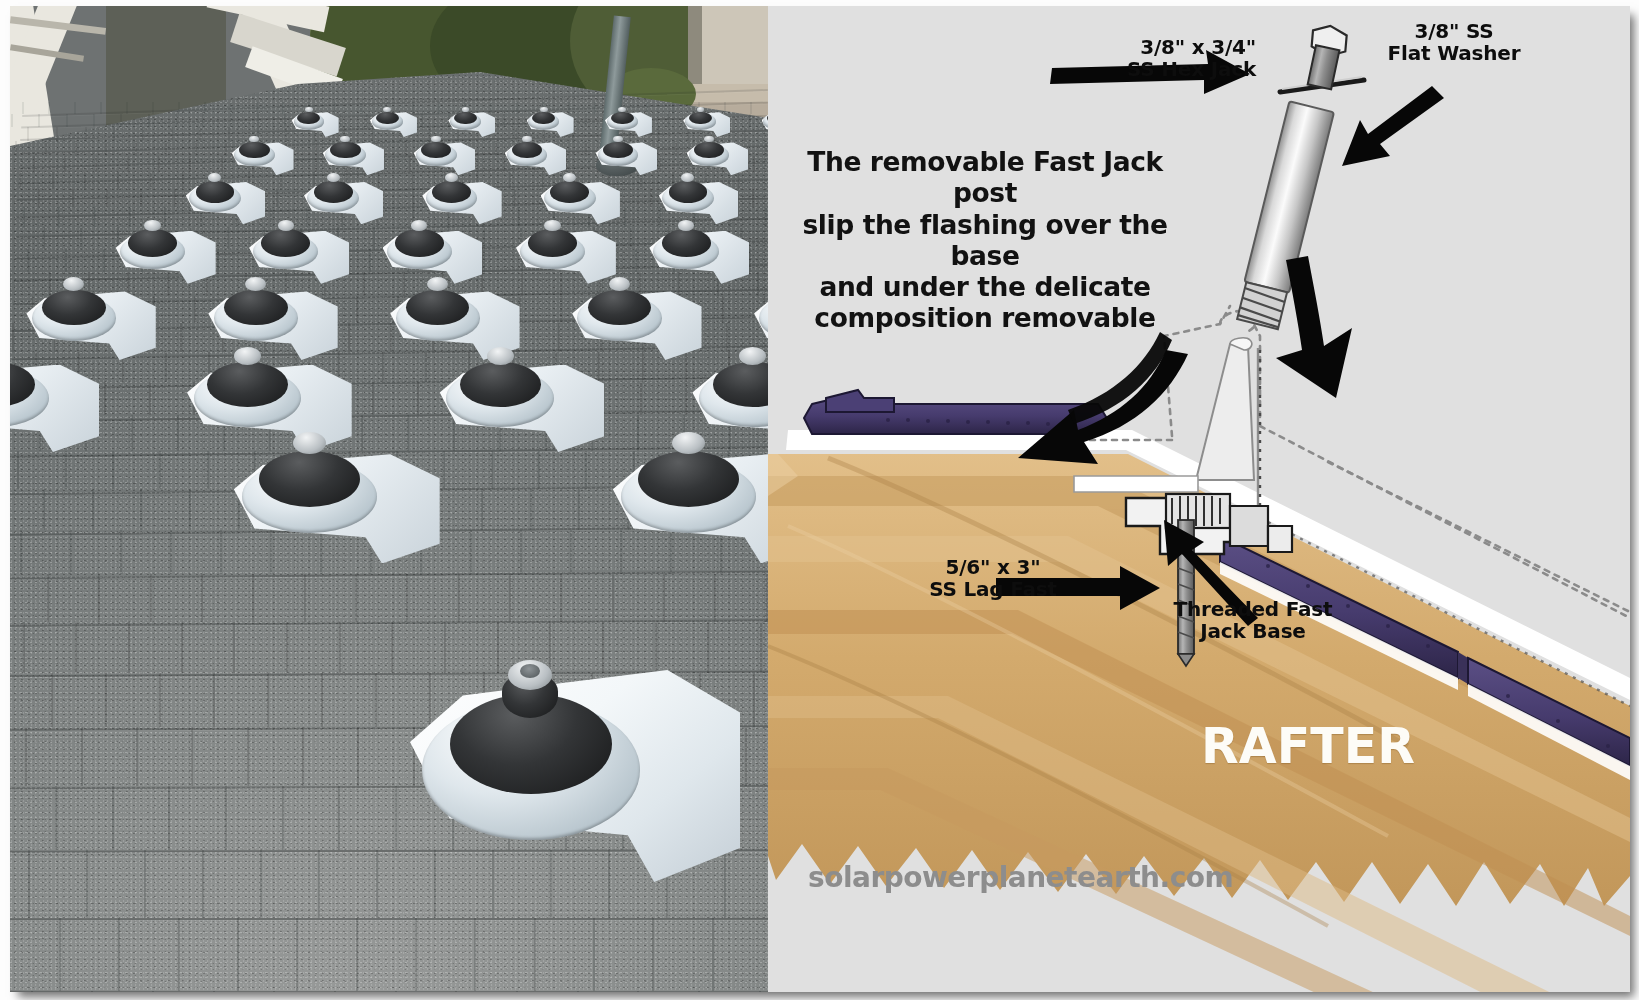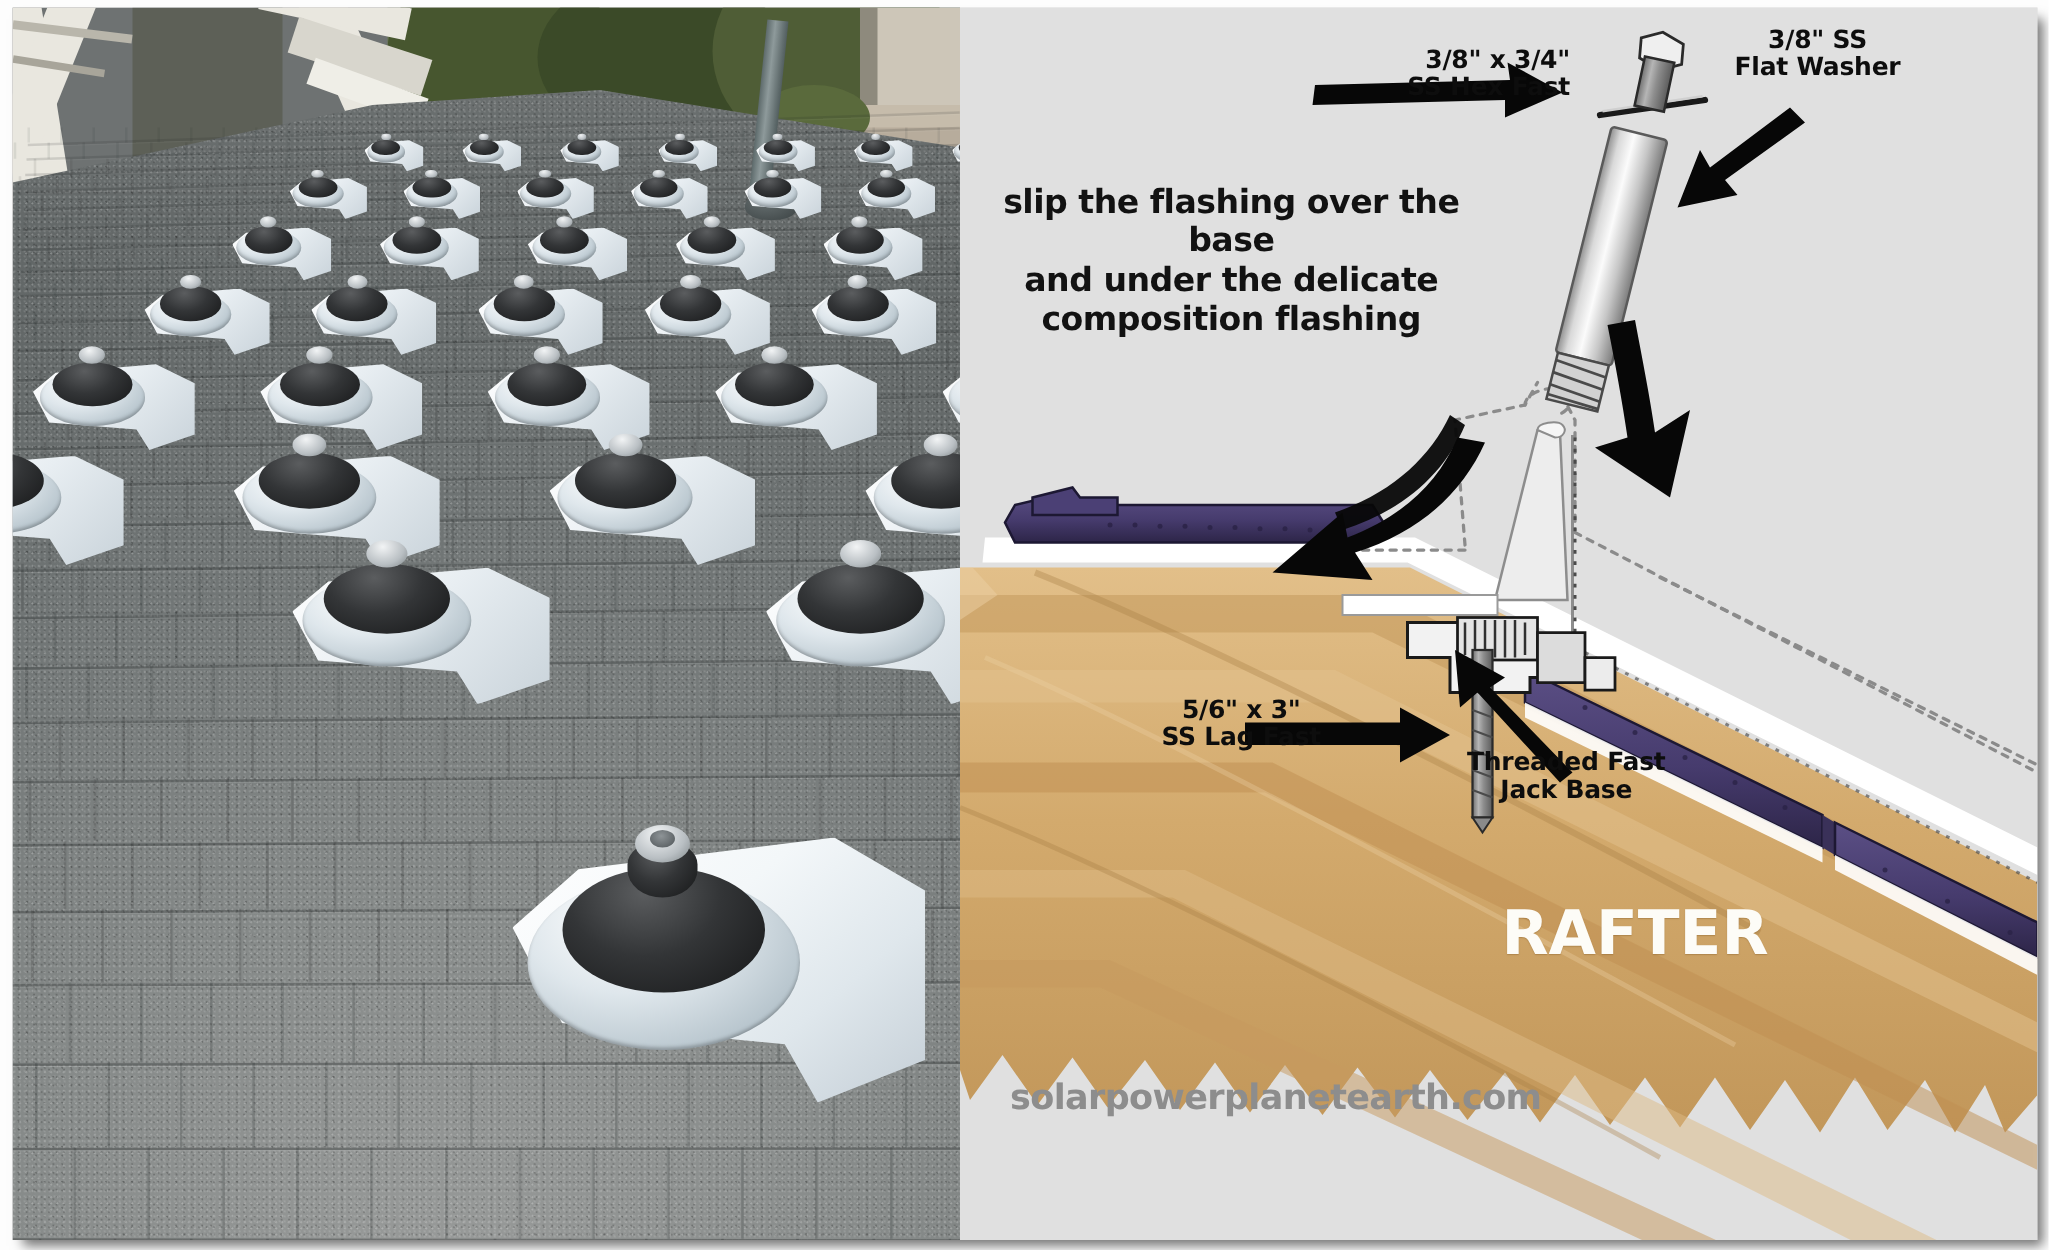--- a/index.html
+++ b/index.html
@@ -1090,28 +1090,29 @@
         <g fill="#070707">
           <path d="M480,620 L414,548 L400,560 L396,514 L436,536 L424,544 L490,612 Z"></path>
         </g>
 
         <g fill="#070707">
           <path d="M228,572 L352,572 L352,560 L392,582 L352,604 L352,590 L228,590 Z"></path>
         </g>
       </svg>
 
       <div id="headline">
+        <div>The removable Fast Jack post</div>
         <div>slip the flashing over the base</div>
         <div>and under the delicate</div>
-        <div>composition flashing</div>
+        <div>composition removable</div>
       </div>
 
       <div class="callout" id="lbl-hexbolt">
         <div>3/8" x 3/4"</div>
-        <div>SS Hex Fast</div>
+        <div>SS Hex Jack</div>
       </div>
 
       <div class="callout" id="lbl-washer">
         <div>3/8" SS</div>
         <div>Flat Washer</div>
       </div>
 
       <div class="callout" id="lbl-lagbolt">
         <div>5/6" x 3"</div>
         <div>SS Lag Fast</div>

